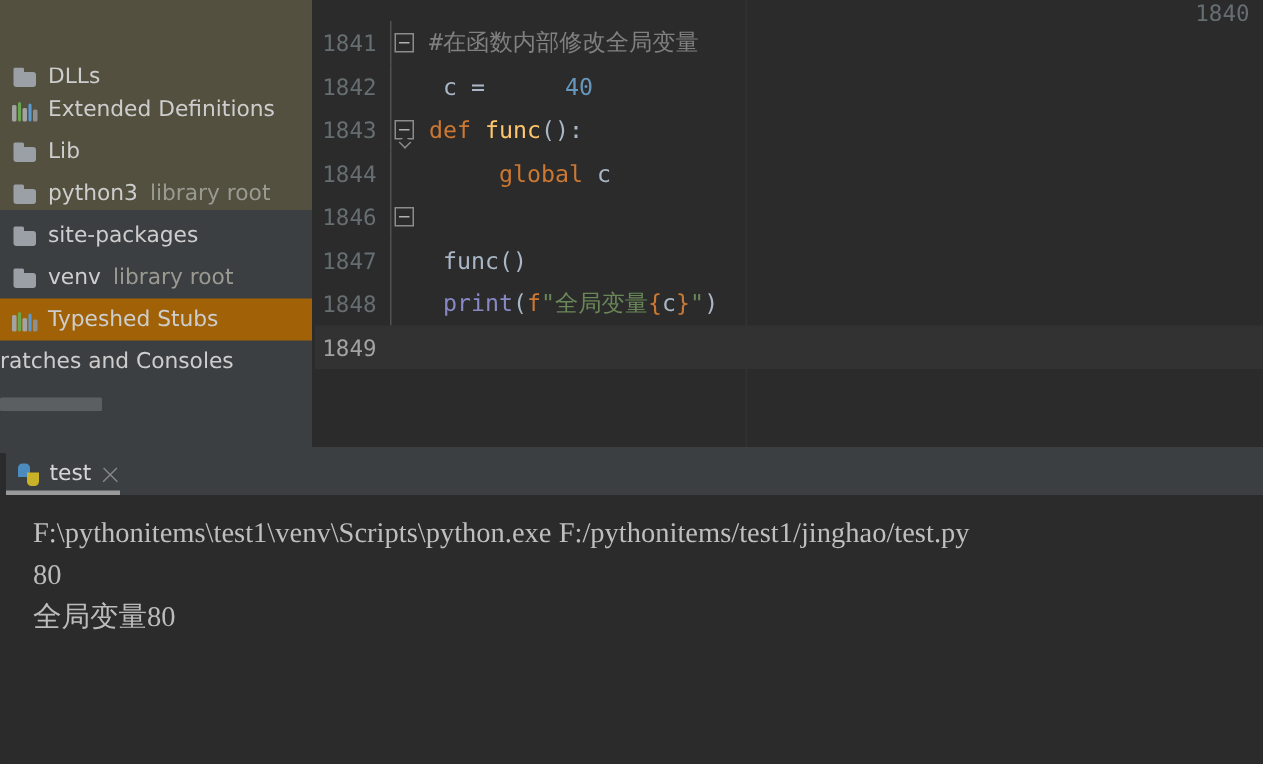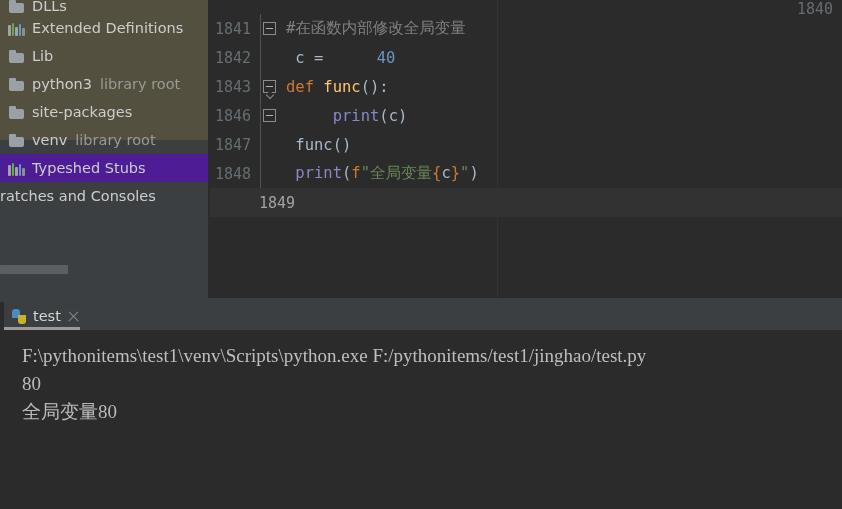--- a/index.html
+++ b/index.html
@@ -20,21 +20,21 @@
     position:relative; height:29px; display:flex; align-items:center;
     font-family:"DejaVu Sans Mono", monospace; font-size:15.5px;
     white-space:pre;
   }
   .code-line.current { background:#323232; }
   .ln {
     width:50px; text-align:right; padding-right:9px;
     color:#666e71; font-family:"DejaVu Sans Mono", monospace;
     font-size:15px; flex:none; user-select:none;
   }
-  .code-line.current .ln { color:#a4a3a3;margin-left:44px; }
+  .code-line.current .ln { color:#a4a3a3; }
   .fold {
     width:22px; flex:none; position:relative; height:29px;
   }
   .code-text { padding-left:4px; color:#a9b7c6; }
 
   
   .gutter-rule {
     position:absolute; left:287px; top:0; width:1px; height:298px;
     background:#313335;
   }
@@ -104,21 +104,21 @@
   }
   
   .ico-lib { display:flex; align-items:flex-end; gap:1px; height:15px; padding-top:2px; }
   .ico-lib i { display:block; width:2.5px; border-radius:1px; }
   .ico-lib i:nth-child(1){ height:11px; background:#a3a3a3; }
   .ico-lib i:nth-child(2){ height:13px; background:#6aa84f; }
   .ico-lib i:nth-child(3){ height:9px;  background:#a3a3a3; }
   .ico-lib i:nth-child(4){ height:12px; background:#5b9bd5; }
   .ico-lib i:nth-child(5){ height:8px;  background:#8f8f8f; }
 
-  .sb-sel { background:#4c1d95; }
+  .sb-sel { background:#a16207; }
 
   
   .sb-hscroll {
     position:absolute; left:0; bottom:12px; width:68px; height:9px;
     background:#5c5f61; border-radius:1px;
   }
   .sb-hscroll-track {
     position:absolute; left:0; bottom:12px; width:210px; height:9px;
   }
 
@@ -193,30 +193,31 @@
 
 <div id="root">
 
   <div class="editor-pane">
     <div class="gutter-rule"></div>
     <div id="code-lines">
         <div class="code-line" style="height: 14px; align-items: flex-end; overflow: hidden; flex-direction: column;"><span class="ln">1840</span><span class="fold"></span><span class="code-text"></span></div>
         <div class="code-line"><span class="ln">1841</span><span class="fold"><span class="indent-guide"></span><span class="fold-box"></span></span><span class="code-text"><span class="t-comment">#在函数内部修改全局变量</span></span></div>
         <div class="code-line"><span class="ln">1842</span><span class="fold"><span class="indent-guide"></span></span><span class="code-text"><span class="t-plain"> c = </span><span class="t-num">40</span></span></div>
         <div class="code-line"><span class="ln">1843</span><span class="fold"><span class="indent-guide"></span><span class="fold-box pointy"></span></span><span class="code-text"><span class="t-kw">def </span><span class="t-fn">func</span><span class="t-plain">():</span></span></div>
-        <div class="code-line"><span class="ln">1846</span><span class="fold"><span class="indent-guide"></span><span class="fold-box"></span></span><span class="code-text"><span class="t-plain">     </span><span class="t-builtin">print</span><span class="t-plain">(c)</span></span></div>
+        <div class="code-line"><span class="ln">1844</span><span class="fold"><span class="indent-guide"></span></span><span class="code-text"><span class="t-plain">     </span><span class="t-kw">global</span><span class="t-plain"> c</span></span></div>
+        <div class="code-line"><span class="ln">1846</span><span class="fold"><span class="indent-guide"></span><span class="fold-box"></span></span></div>
         <div class="code-line"><span class="ln">1847</span><span class="fold"><span class="indent-guide"></span></span><span class="code-text"><span class="t-plain"> </span><span class="t-plain">func</span><span class="t-plain">()</span></span></div>
         <div class="code-line"><span class="ln">1848</span><span class="fold"><span class="indent-guide"></span></span><span class="code-text"><span class="t-plain"> </span><span class="t-builtin">print</span><span class="t-plain">(</span><span class="t-fprefix">f</span><span class="t-str">"全局变量</span><span class="t-brace">{</span><span class="t-ident">c</span><span class="t-brace">}</span><span class="t-str">"</span><span class="t-plain">)</span></span></div>
         <div class="code-line current"><span class="ln">1849</span><span class="fold"></span><span class="code-text"></span></div>
       </div>
   </div>
 
   <div class="sidebar">
     <div class="sidebar-overlay"></div>
-    <div id="tree-rows" style="position:relative;">
+    <div id="tree-rows" style="position:relative;margin-top:45px;">
         <div class="tree-row partial">
           <span class="ico ico-folder"></span>
           <span class="tree-label">DLLs</span>
         </div>
         <div class="tree-row">
           <span class="ico ico-lib">
             <i></i>
             <i></i>
             <i></i>
             <i></i>

